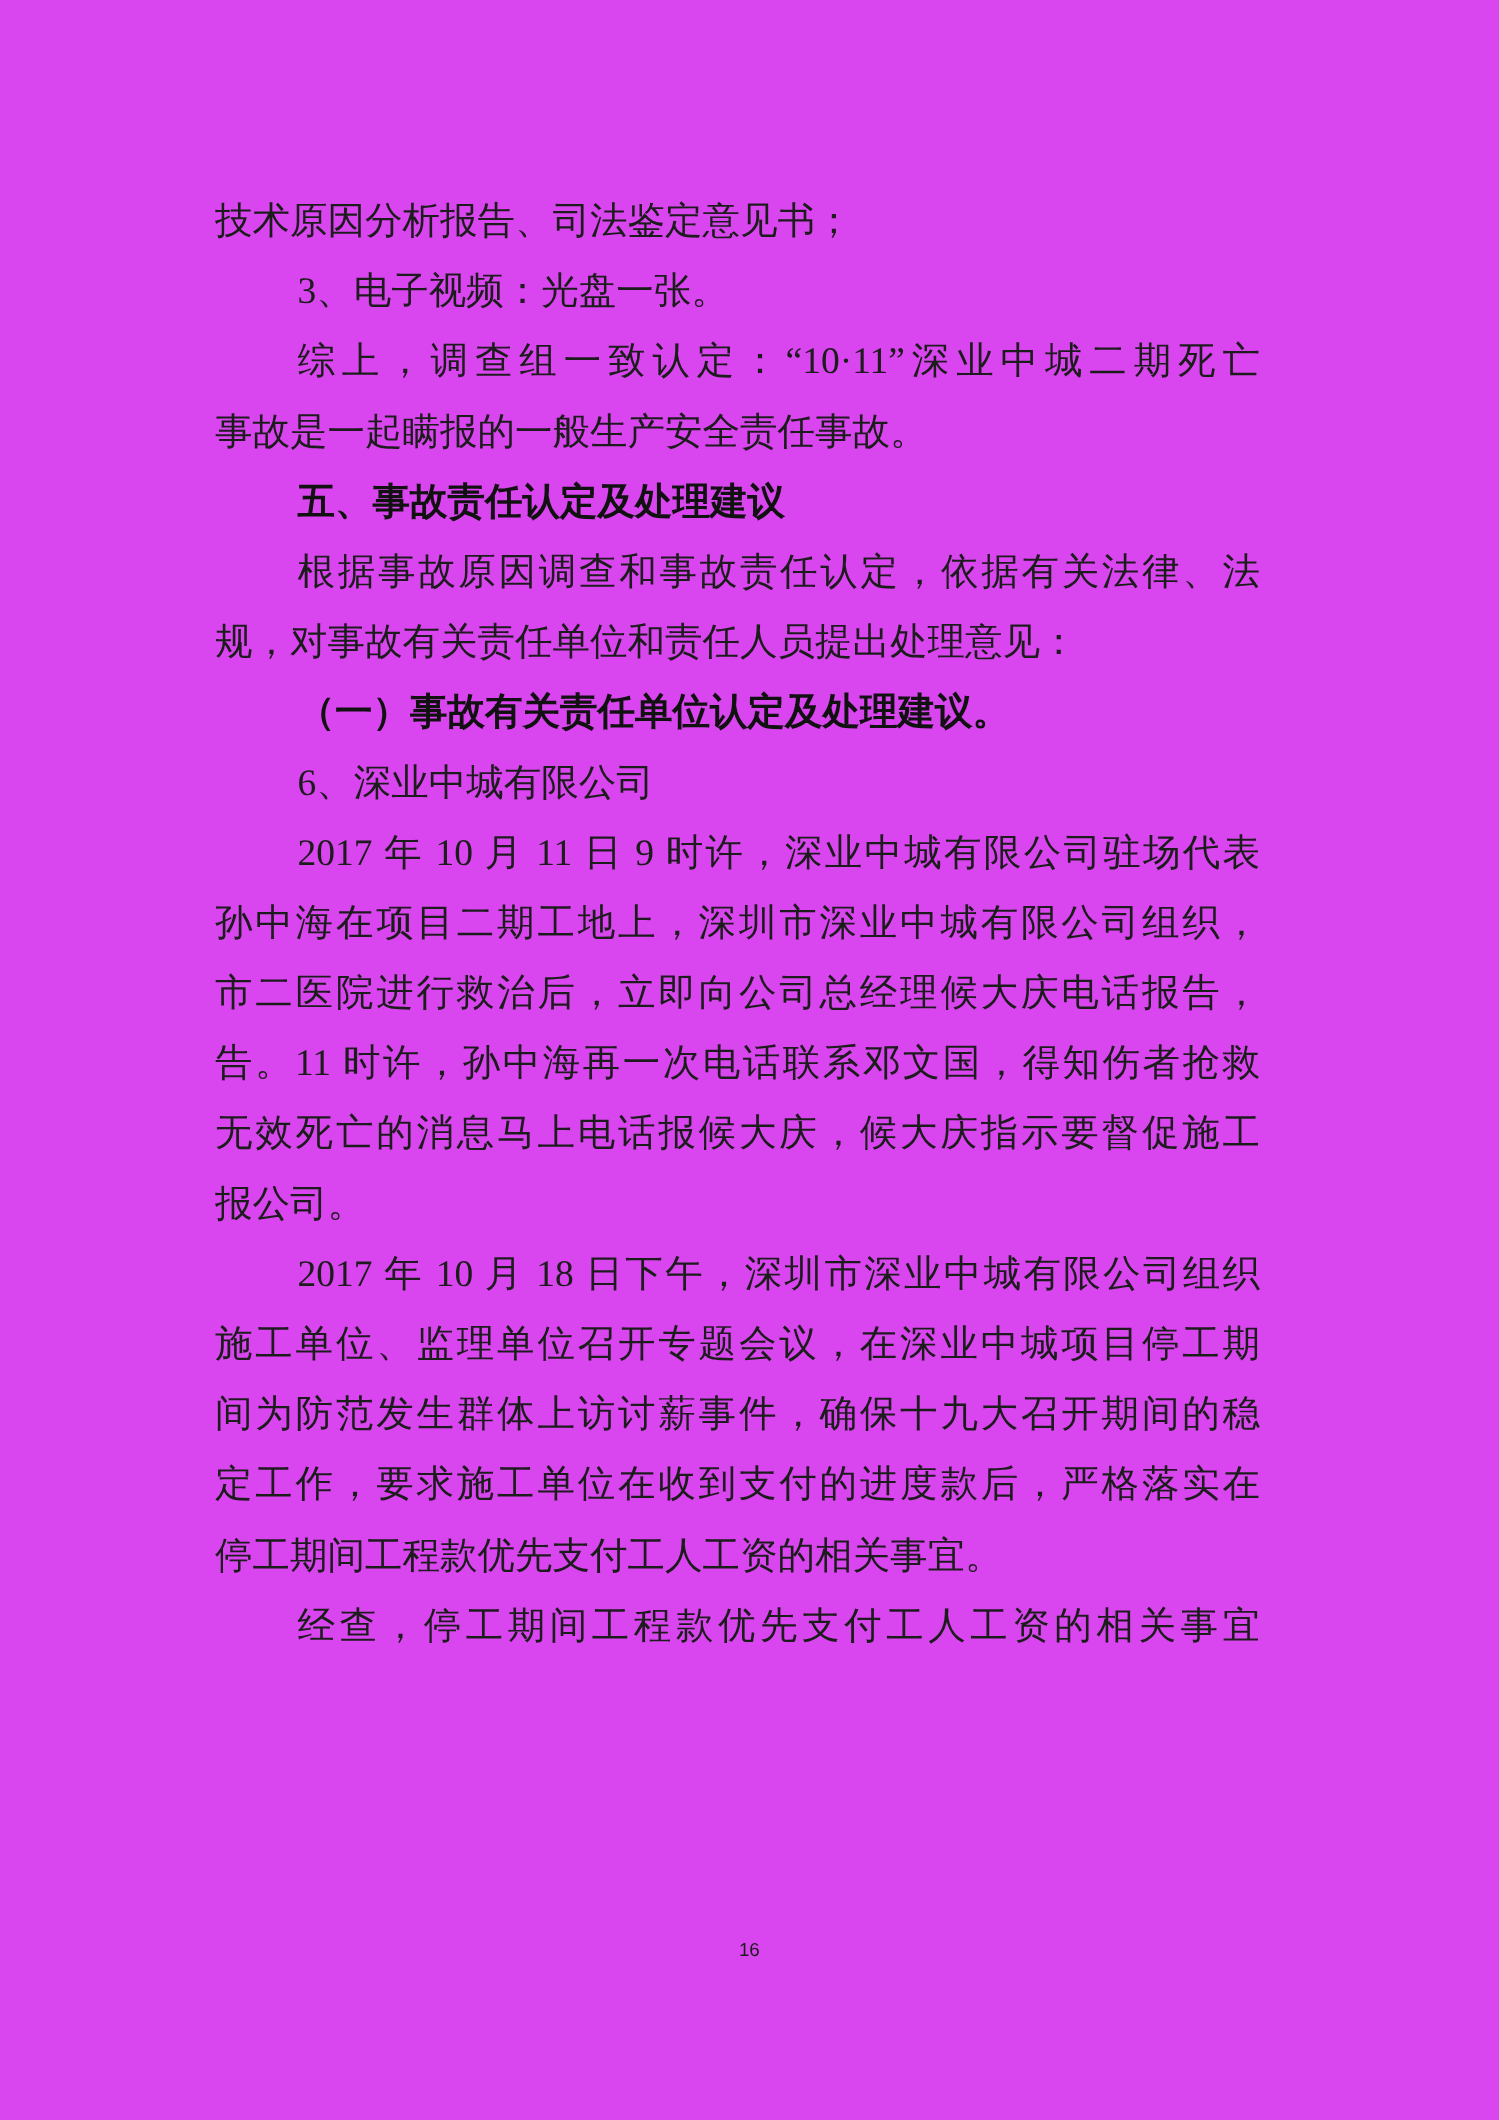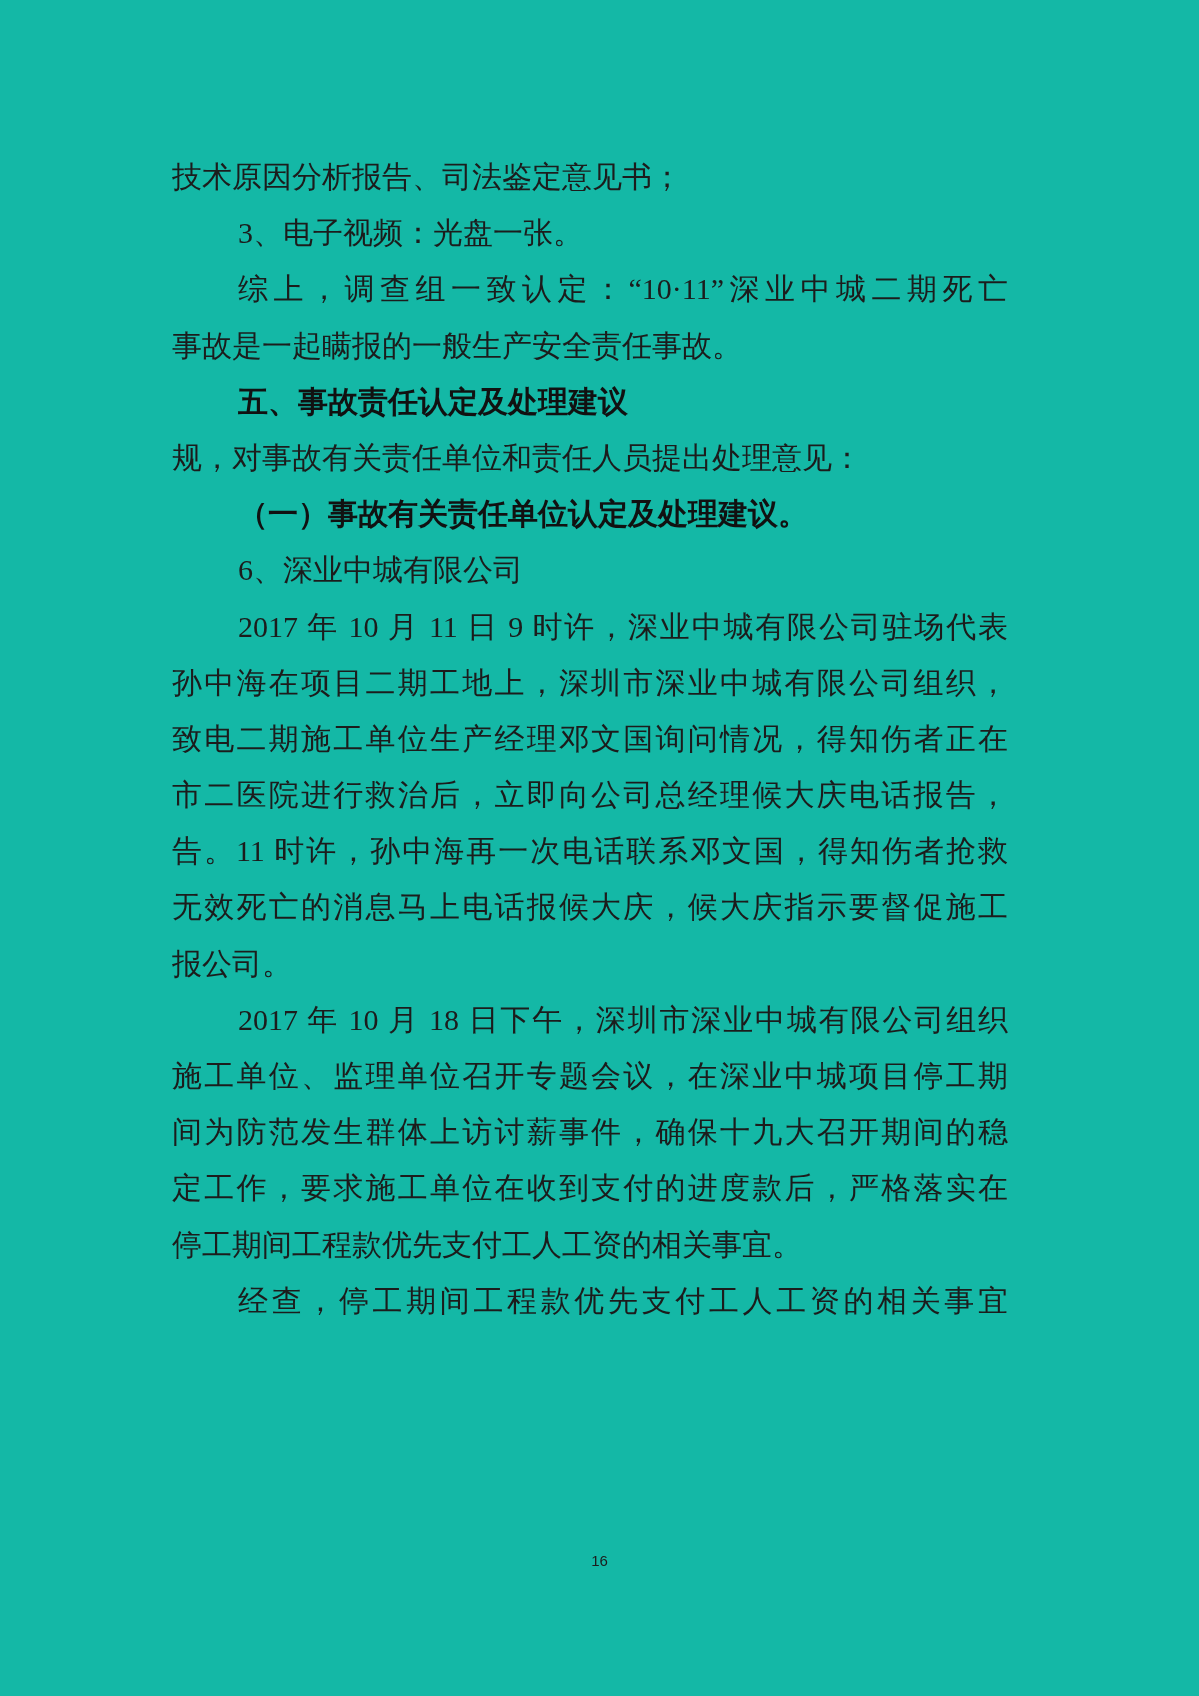--- a/index.html
+++ b/index.html
@@ -58,33 +58,33 @@
     text-align: center;
     font-size: 15px;
     line-height: 28px;
     color: #1c1c1c;
     font-family: "Liberation Sans", sans-serif;
   }
 </style>
 </head>
 <body>
 
-<div class="page" style="background: #14b8a6;">
+<div class="page" style="background: #d946ef;">
   <div class="doc-body" style="color: rgb(28, 28, 28);">
       <div class="line body">技术原因分析报告、司法鉴定意见书；</div>
       <div class="line body indent">3、电子视频：光盘一张。</div>
       <div class="line body indent fill">综上，调查组一致认定：“10·11”深业中城二期死亡</div>
       <div class="line body">事故是一起瞒报的一般生产安全责任事故。</div>
       <div class="line heading indent">五、事故责任认定及处理建议</div>
+      <div class="line body indent fill">根据事故原因调查和事故责任认定，依据有关法律、法</div>
       <div class="line body">规，对事故有关责任单位和责任人员提出处理意见：</div>
       <div class="line subheading indent">（一）事故有关责任单位认定及处理建议。</div>
       <div class="line body indent">6、深业中城有限公司</div>
       <div class="line body indent fill">2017 年 10 月 11 日 9 时许，深业中城有限公司驻场代表</div>
       <div class="line body fill">孙中海在项目二期工地上，深圳市深业中城有限公司组织，</div>
-      <div class="line body fill">致电二期施工单位生产经理邓文国询问情况，得知伤者正在</div>
       <div class="line body fill">市二医院进行救治后，立即向公司总经理候大庆电话报告，</div>
       <div class="line body fill">告。11 时许，孙中海再一次电话联系邓文国，得知伤者抢救</div>
       <div class="line body fill">无效死亡的消息马上电话报候大庆，候大庆指示要督促施工</div>
       <div class="line body">报公司。</div>
       <div class="line body indent fill">2017 年 10 月 18 日下午，深圳市深业中城有限公司组织</div>
       <div class="line body fill">施工单位、监理单位召开专题会议，在深业中城项目停工期</div>
       <div class="line body fill">间为防范发生群体上访讨薪事件，确保十九大召开期间的稳</div>
       <div class="line body fill">定工作，要求施工单位在收到支付的进度款后，严格落实在</div>
       <div class="line body">停工期间工程款优先支付工人工资的相关事宜。</div>
       <div class="line body indent fill">经查，停工期间工程款优先支付工人工资的相关事宜</div>

